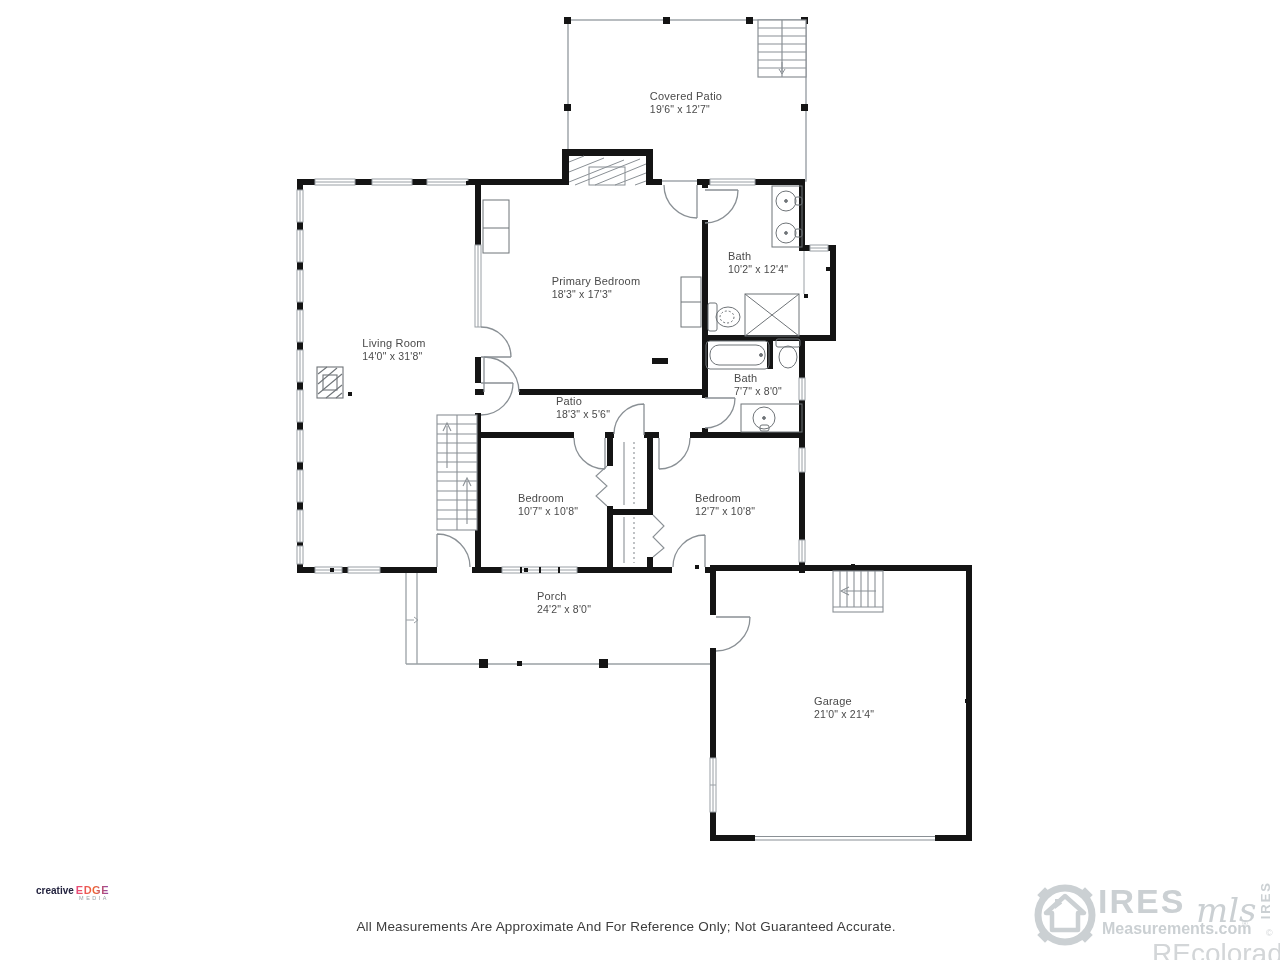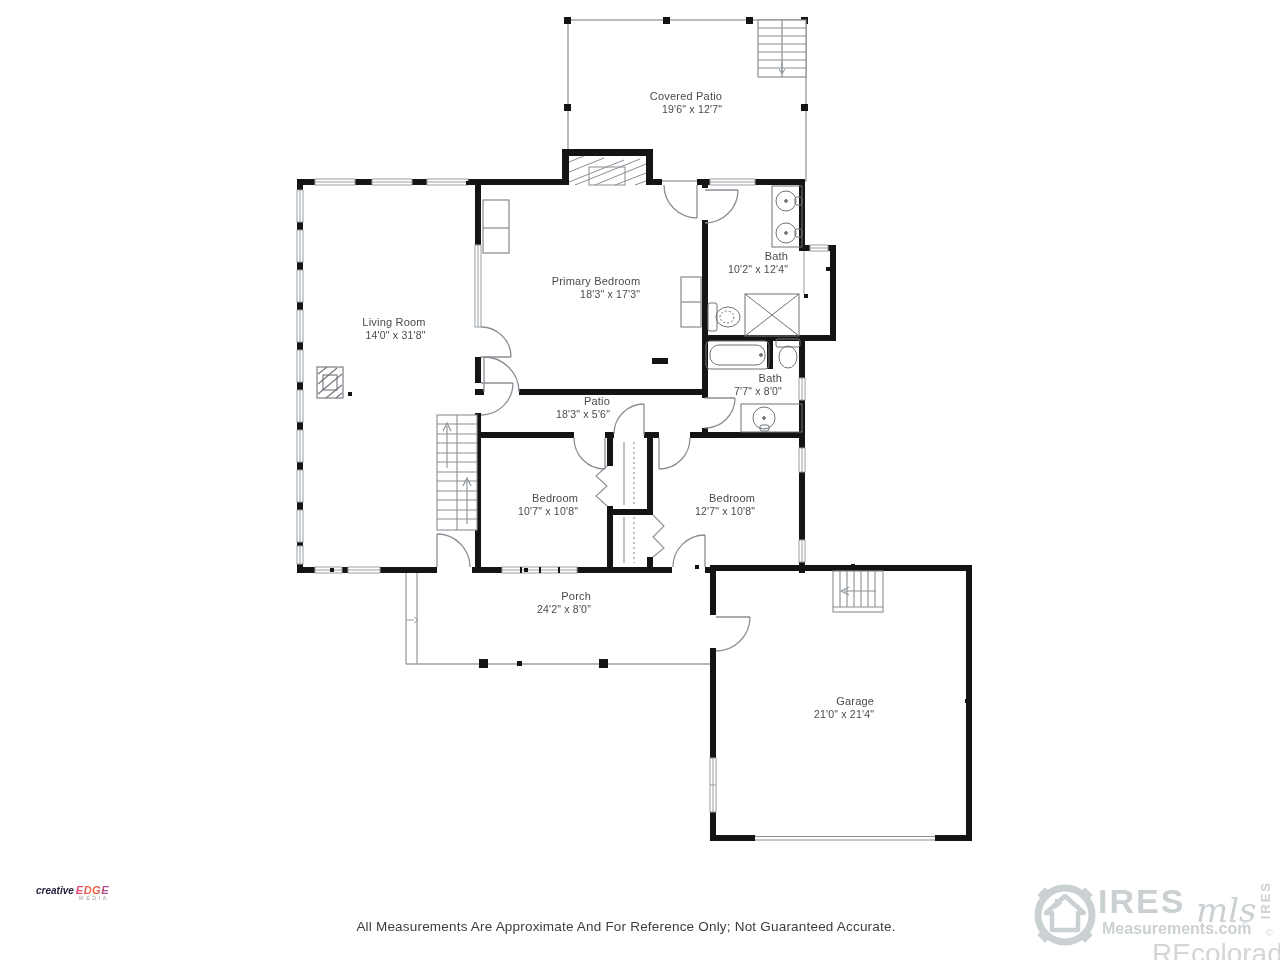--- a/index.html
+++ b/index.html
@@ -1,27 +1,27 @@
 <!DOCTYPE html>
 <html><head>
 <meta charset="utf-8">
 <style>
   html,body{margin:0;padding:0;background:#ffffff;}
   #canvas{position:relative;width:1280px;height:960px;background:#ffffff;overflow:hidden;
           font-family:"Liberation Sans","DejaVu Sans",sans-serif;}
   #plan-svg{position:absolute;left:0;top:0;}
-  .room-label{position:absolute;transform:translate(-50%,-50%);text-align:right;white-space:nowrap;
+  .room-label{position:absolute;transform:translate(-50%,-50%);text-align:left;white-space:nowrap;
               color:#4a4a4a;line-height:13px;letter-spacing:.2px;}
   .room-name{font-size:11px;}
   .room-dims{font-size:10.5px;}
   .footer-note{position:absolute;left:0;top:919px;width:1180px;text-align:center;
                font-size:13.5px;color:#3d3d3d;letter-spacing:.2px;padding-left:36px;}
   
   .ce-logo{position:absolute;left:36px;top:884px;}
-  .ce-line1{display:flex;align-items:center;font-style:italic;}
+  .ce-line1{display:flex;align-items:center;}
   .ce-creative{font-size:10px;font-weight:600;color:#23233f;margin-right:2px;}
   .ce-edge{font-size:11px;font-weight:800;letter-spacing:.5px;
            background:linear-gradient(90deg,#e84a7f,#ef6330 55%,#8e44ad);
            -webkit-background-clip:text;background-clip:text;color:transparent;}
   .ce-media{font-size:5.5px;letter-spacing:2.5px;color:#99a0a6;text-align:right;margin-top:-1px;}
   
   .ires{position:absolute;left:1030px;top:878px;width:250px;height:82px;color:#cbd0d3;}
   .ires-name{position:absolute;left:68px;top:4px;font-size:34px;font-weight:800;letter-spacing:2px;color:#cbd0d3;}
   .ires-mls{position:absolute;left:166px;top:12px;font-size:34px;font-style:italic;
             font-family:"DejaVu Serif",serif;color:#cbd0d3;}
@@ -362,21 +362,21 @@
     <div class="room-dims">19'6" x 12'7"</div>
   </div>
   <div class="room-label" style="left:596px;top:288px">
     <div class="room-name">Primary Bedroom</div>
     <div class="room-dims">18'3" x 17'3"</div>
   </div>
   <div class="room-label" style="left:758px;top:263px">
     <div class="room-name">Bath</div>
     <div class="room-dims">10'2" x 12'4"</div>
   </div>
-  <div class="room-label" style="left:394px;top:329px">
+  <div class="room-label" style="left:394px;top:350px">
     <div class="room-name">Living Room</div>
     <div class="room-dims">14'0" x 31'8"</div>
   </div>
   <div class="room-label" style="left:758px;top:385px">
     <div class="room-name">Bath</div>
     <div class="room-dims">7'7" x 8'0"</div>
   </div>
   <div class="room-label" style="left:583px;top:408px">
     <div class="room-name">Patio</div>
     <div class="room-dims">18'3" x 5'6"</div>

